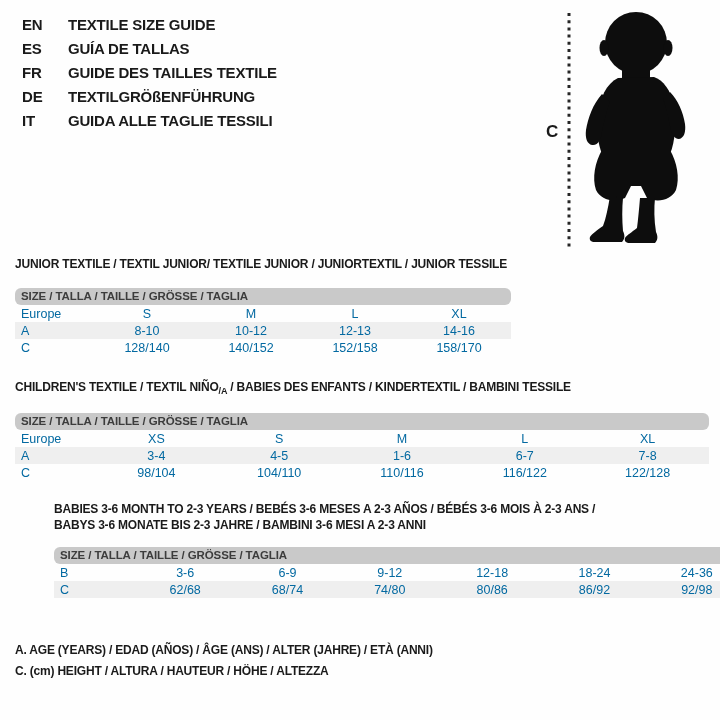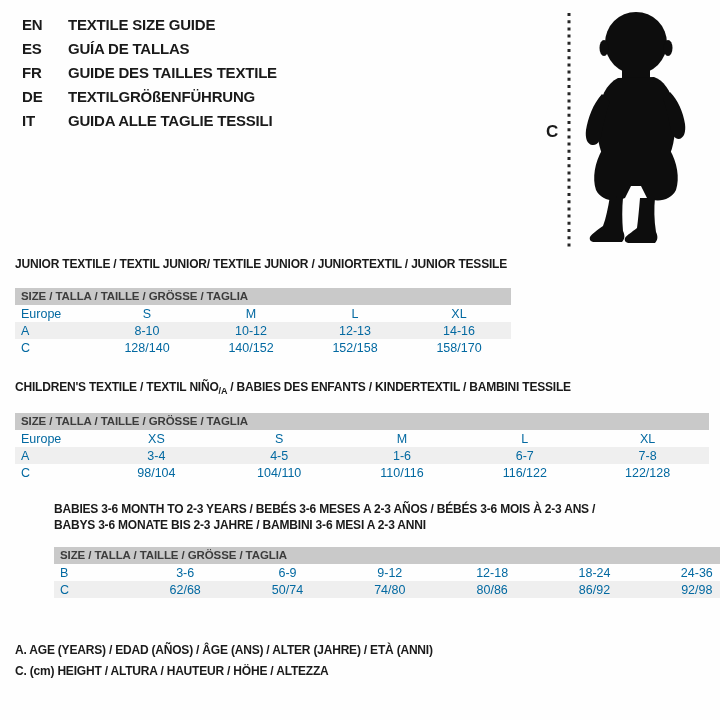--- a/index.html
+++ b/index.html
@@ -19,21 +19,21 @@
   .tbl-section{position:absolute;left:15px;}
   .sec-junior{top:257px;width:496px;}
   .sec-children{top:380px;width:694px;}
   .sec-babies{top:501px;width:694px;margin-left:39px;}
   .section-title{font-weight:700;font-size:12px;letter-spacing:-0.2px;white-space:nowrap;margin:0 0 17px 0;}
   .sec-babies .section-title{margin-bottom:14px;line-height:16px;}
   .title-sub{font-size:9px;vertical-align:-3px;}
   .size-bar{
     background:var(--header-bar,#c9c9c9);height:17px;line-height:17px;
     font-weight:700;font-size:11.5px;letter-spacing:-0.1px;color:#3c3c3c;
-    padding-left:6px;white-space:nowrap;
+    padding-left:6px;white-space:nowrap;border-radius:6px;
   }
   table{width:100%;border-collapse:collapse;table-layout:fixed;}
   col.col-label{width:80px;}
   td{height:17px;padding:0;font-size:12.5px;font-weight:400;text-align:center;
      vertical-align:middle;color:#0369a1;white-space:nowrap;}
   td.label{text-align:left;padding-left:6px;}
   tr.stripe{background:var(--row-stripe,#efefef);}
   
   .notes{position:absolute;left:15px;top:640px;}
   .note-line{font-weight:700;font-size:12px;letter-spacing:-0.2px;line-height:21px;white-space:nowrap;}
@@ -185,21 +185,21 @@
         <td>3-6</td>
         <td>6-9</td>
         <td>9-12</td>
         <td>12-18</td>
         <td>18-24</td>
         <td>24-36</td>
       </tr>
       <tr class="stripe">
         <td class="label">C</td>
         <td>62/68</td>
-        <td>50/74</td>
+        <td>68/74</td>
         <td>74/80</td>
         <td>80/86</td>
         <td>86/92</td>
         <td>92/98</td>
       </tr>
       </tbody>
     </table>
   </section>
 
   <div class="notes">

